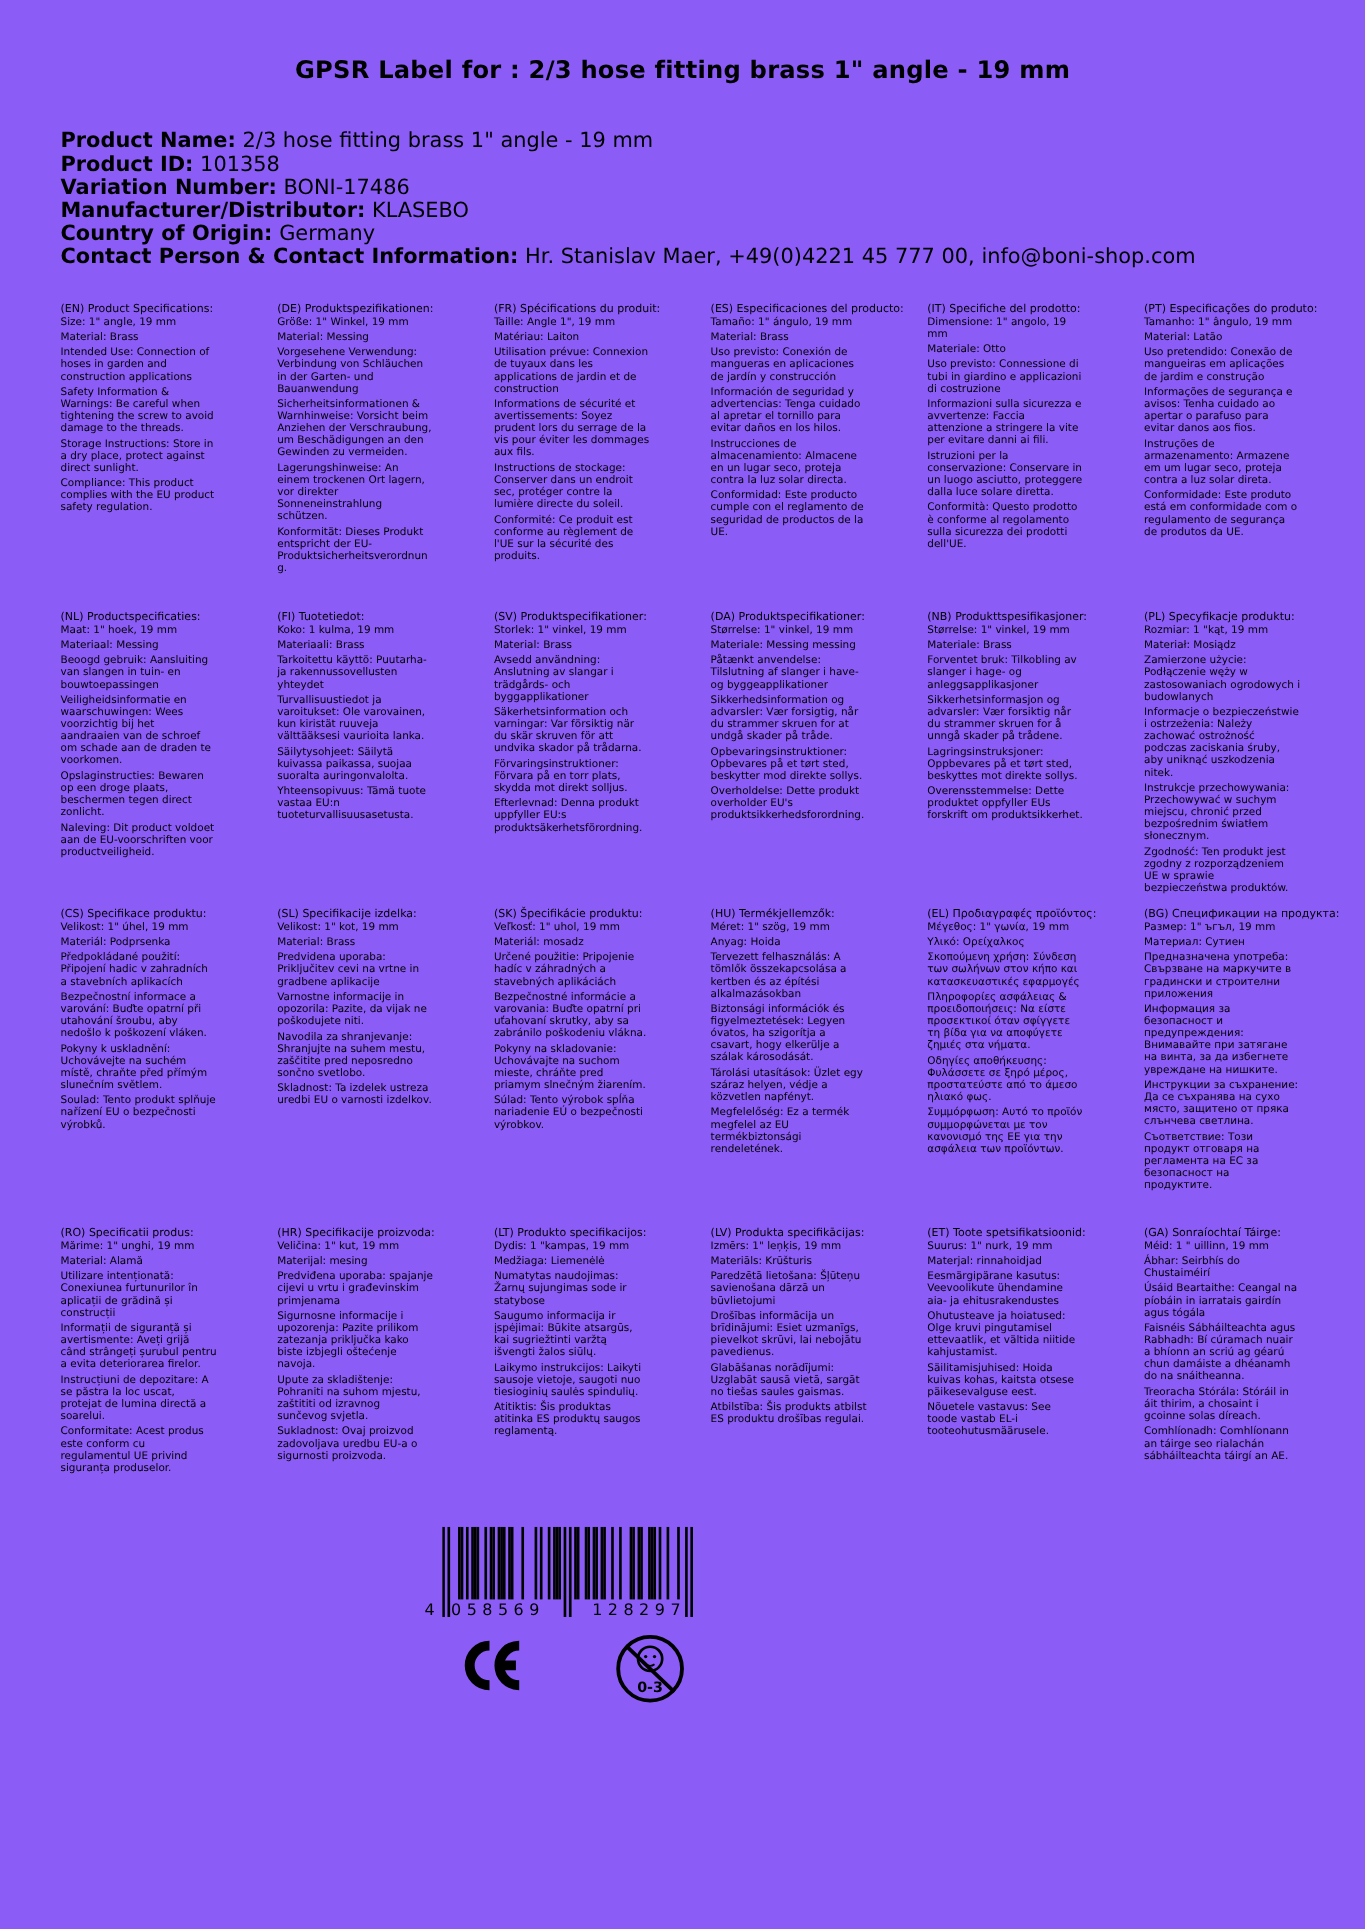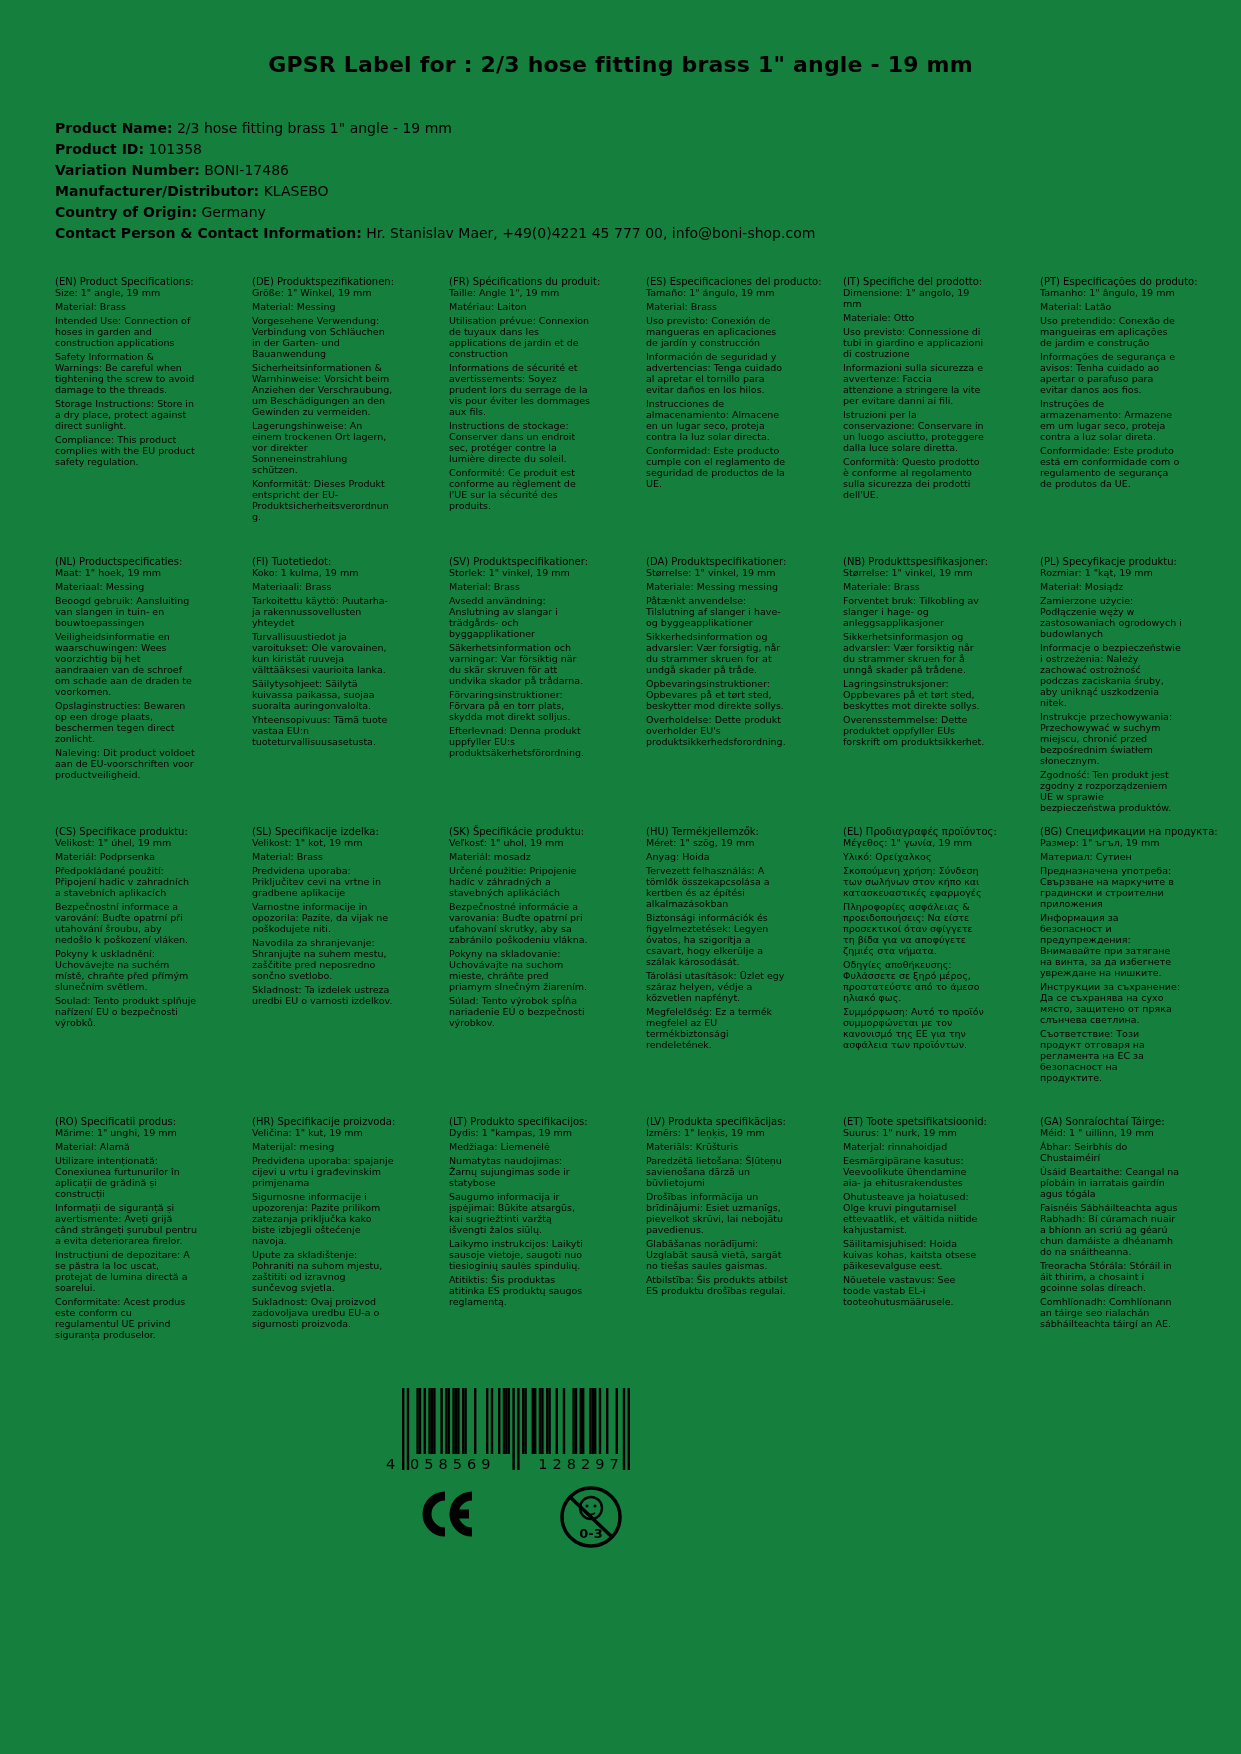--- a/index.html
+++ b/index.html
@@ -1,20 +1,20 @@
 <!DOCTYPE html>
 <html><head>
 <meta charset="utf-8">
 <style>
   html,body{margin:0;padding:0;background:#fff;}
-  .page{position:relative;width:1241px;height:1754px;background:#15803d;
+  .page{position:relative;width:1241px;height:1754px;background:#8b5cf6;
         font-family:"DejaVu Sans",sans-serif;color:#000;overflow:hidden;}
   .title{position:absolute;top:52px;left:0;width:100%;text-align:center;
          font-size:22px;font-weight:bold;margin:0;letter-spacing:.2px;}
-  .info{position:absolute;top:118px;left:55px;font-size:14px;line-height:21px;}
+  .info{position:absolute;top:118px;left:55px;font-size:19px;line-height:21px;}
   .info-label{font-weight:bold;}
   .grid{position:absolute;left:55px;top:276px;display:grid;
         grid-template-columns:repeat(6,183px);
         grid-template-rows:280px 270px 290px auto;column-gap:14px;}
   .block{font-size:9.5px;line-height:11px;}
   .bh{font-weight:normal;font-size:10px;white-space:nowrap;margin:0;}
   .block p{margin:3px 0 0 0;width:142px;overflow-wrap:break-word;}
   .block p.first{margin-top:0;}
   .footer{position:absolute;left:390px;top:1388px;width:300px;height:170px;}
   .barcode{position:relative;width:228px;margin-left:12px;height:96px;}

